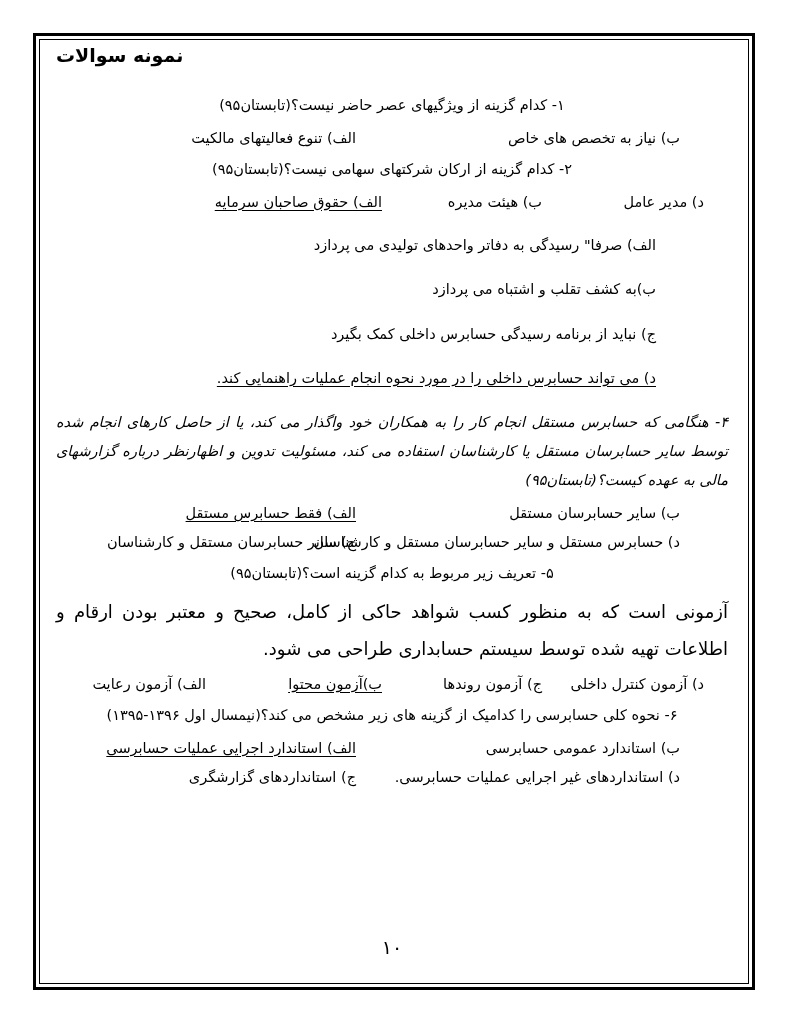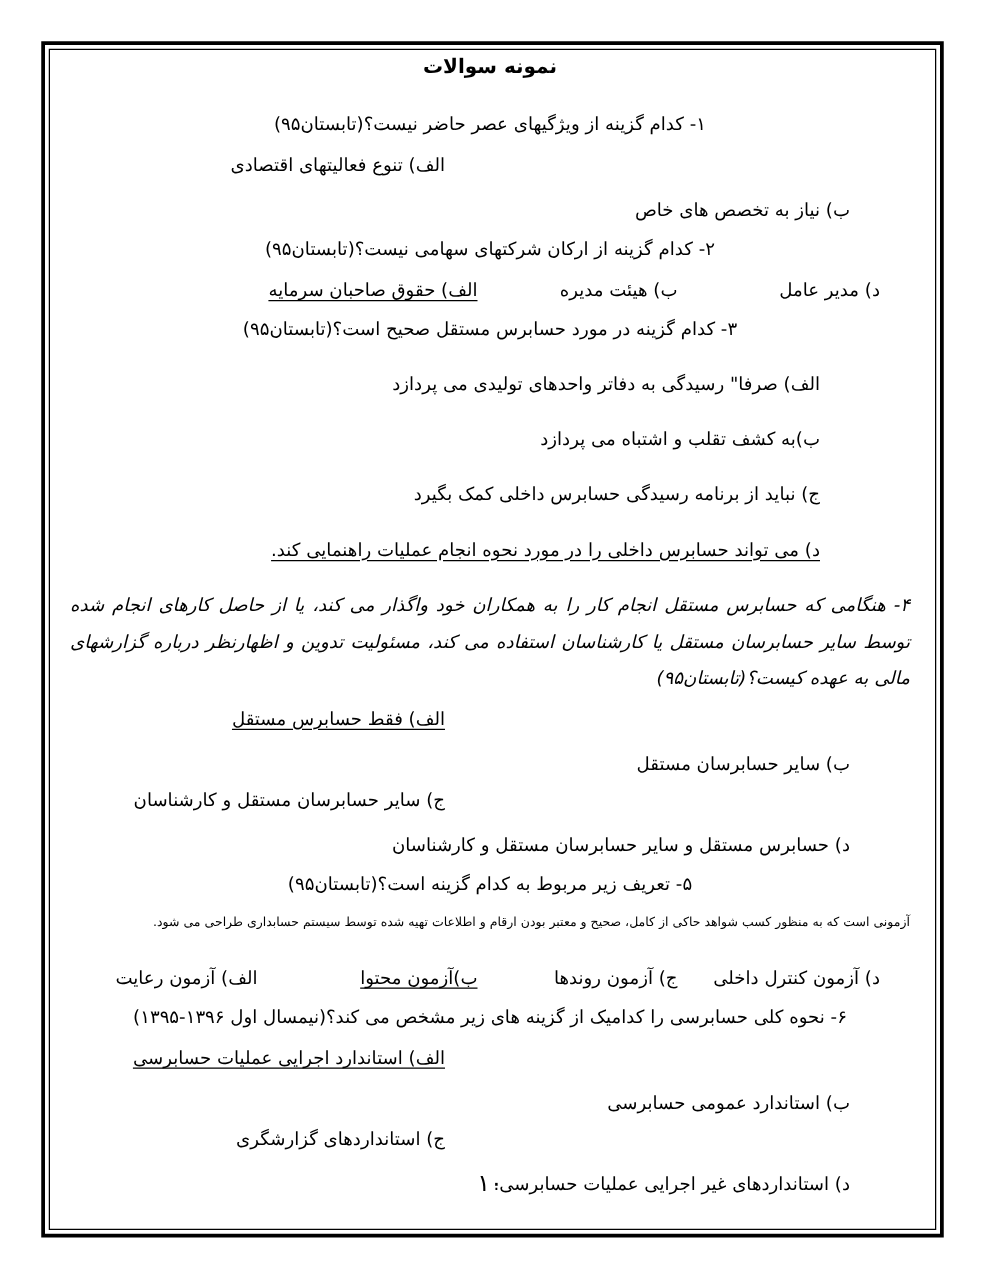--- a/index.html
+++ b/index.html
@@ -42,23 +42,23 @@
     left: 56px;
     top: 42px;
     width: 672px;
     height: 940px;
     box-sizing: border-box;
     direction: rtl;
     text-align: right;
   }
 
   .doc-title {
-    text-align: center;
+    text-align: left;
     font-weight: bold;
-    font-size: 16px;
+    font-size: 19px;
     line-height: 1.4;
     margin: 0 0 22px 0;
     letter-spacing: 0.2px;
   }
 
   .question-block {
     margin-bottom: 2px;
   }
 
   .q-stem {
@@ -72,46 +72,46 @@
   .q-stem.stem-center {
     text-align-last: center;
   }
   .q-stem.stem-justify {
     text-align: justify;
     text-align-last: right;
     font-style: italic;
   }
 
   .q-body {
-    font-size: 10px;
+    font-size: 18px;
     line-height: 2.05;
     text-align: justify;
     text-align-last: right;
-    margin: 6px 0 20px 0;
+    margin: 6px 0 2px 0;
     direction: rtl;
   }
 
   
   .opt-row {
     display: flex;
     flex-direction: row;
     align-items: flex-start;
     font-size: 14.5px;
     line-height: 2.0;
     margin: 0;
     direction: rtl;
   }
   .opt-row.cols-2 > .opt { width: 50%; }
   .opt-row.cols-4 > .opt { width: 25%; }
 
   .opt {
     white-space: nowrap;
     box-sizing: border-box;
   }
-  .opt-row.cols-2 > .opt:nth-child(1) { padding-right: 48px; margin-top: 36px; }
+  .opt-row.cols-2 > .opt:nth-child(1) { padding-right: 48px; }
   .opt-row.cols-2 > .opt:nth-child(2) { padding-right: 36px; }
   .opt-row.cols-4 > .opt:nth-child(1) { padding-right: 24px; }
   .opt-row.cols-4 > .opt:nth-child(2) { padding-right: 18px; }
   .opt-row.cols-4 > .opt:nth-child(3) { padding-right: 10px; }
   .opt-row.cols-4 > .opt:nth-child(4) { padding-right: 18px; }
 
   .opt-stacked {
     font-size: 14.5px;
     line-height: 2.05;
     text-align: right;
@@ -142,37 +142,36 @@
 </div>
 
 <div class="page-content">
 
   <div class="doc-title">نمونه سوالات</div>
 
   <div class="question-block">
     <p class="q-stem stem-center">۱- کدام گزینه از ویژگیهای عصر حاضر نیست؟(تابستان۹۵)</p>
     <div class="opt-row cols-2">
       <span class="opt"><span>ب) نیاز به تخصص های خاص</span></span>
-      <span class="opt"><span>الف) تنوع فعالیتهای اقتصادی</span></span>
+      <span class="opt"><span>الف) تنوع فعالیتهای مالکیت</span></span>
     </div>
     <div class="opt-row cols-2">
     </div>
   </div>
 
   <div class="question-block">
     <p class="q-stem stem-center">۲- کدام گزینه از ارکان شرکتهای سهامی نیست؟(تابستان۹۵)</p>
     <div class="opt-row cols-4">
       <span class="opt"><span>د) مدیر عامل</span></span>
       <span class="opt"><span>ب) هیئت مدیره</span></span>
       <span class="opt answer"><span>الف) حقوق صاحبان سرمایه</span></span>
     </div>
   </div>
 
   <div class="question-block">
-    <p class="q-stem stem-center">۳- کدام گزینه در مورد حسابرس مستقل صحیح است؟(تابستان۹۵)</p>
     <p class="opt-stacked"><span>الف) صرفا" رسیدگی به دفاتر واحدهای تولیدی می پردازد</span></p>
     <p class="opt-stacked"><span>ب)به کشف تقلب و اشتباه می پردازد</span></p>
     <p class="opt-stacked"><span>ج) نباید از برنامه رسیدگی حسابرس داخلی کمک بگیرد</span></p>
     <p class="opt-stacked"><span class="answer">د) می تواند حسابرس داخلی را در مورد نحوه انجام عملیات راهنمایی کند.</span></p>
   </div>
 
   <div class="question-block">
     <p class="q-stem stem-justify">۴- هنگامی که حسابرس مستقل انجام کار را به همکاران خود واگذار می کند، یا از حاصل کارهای انجام شده توسط سایر حسابرسان مستقل یا کارشناسان استفاده می کند، مسئولیت تدوین و اظهارنظر درباره گزارشهای مالی به عهده کیست؟(تابستان۹۵)</p>
     <div class="opt-row cols-2">
       <span class="opt"><span>ب) سایر حسابرسان مستقل</span></span>

